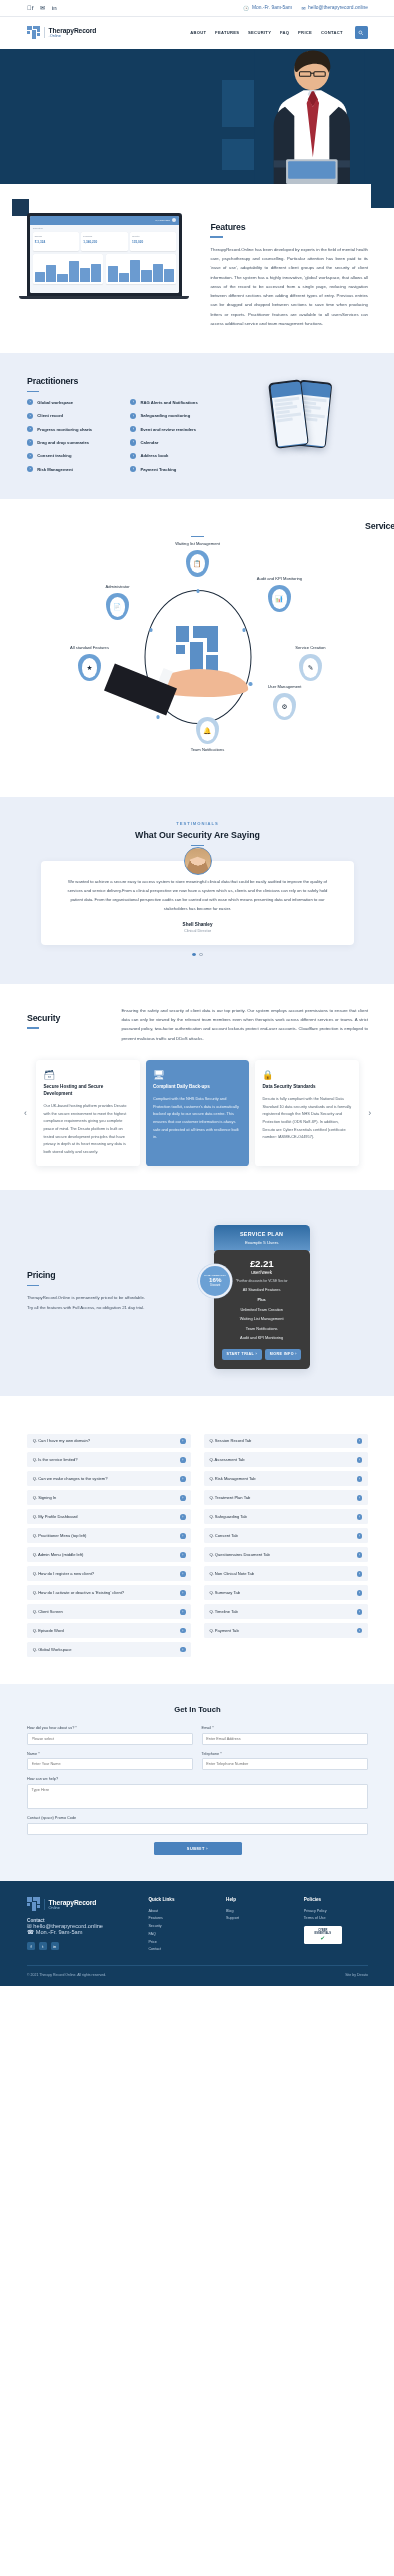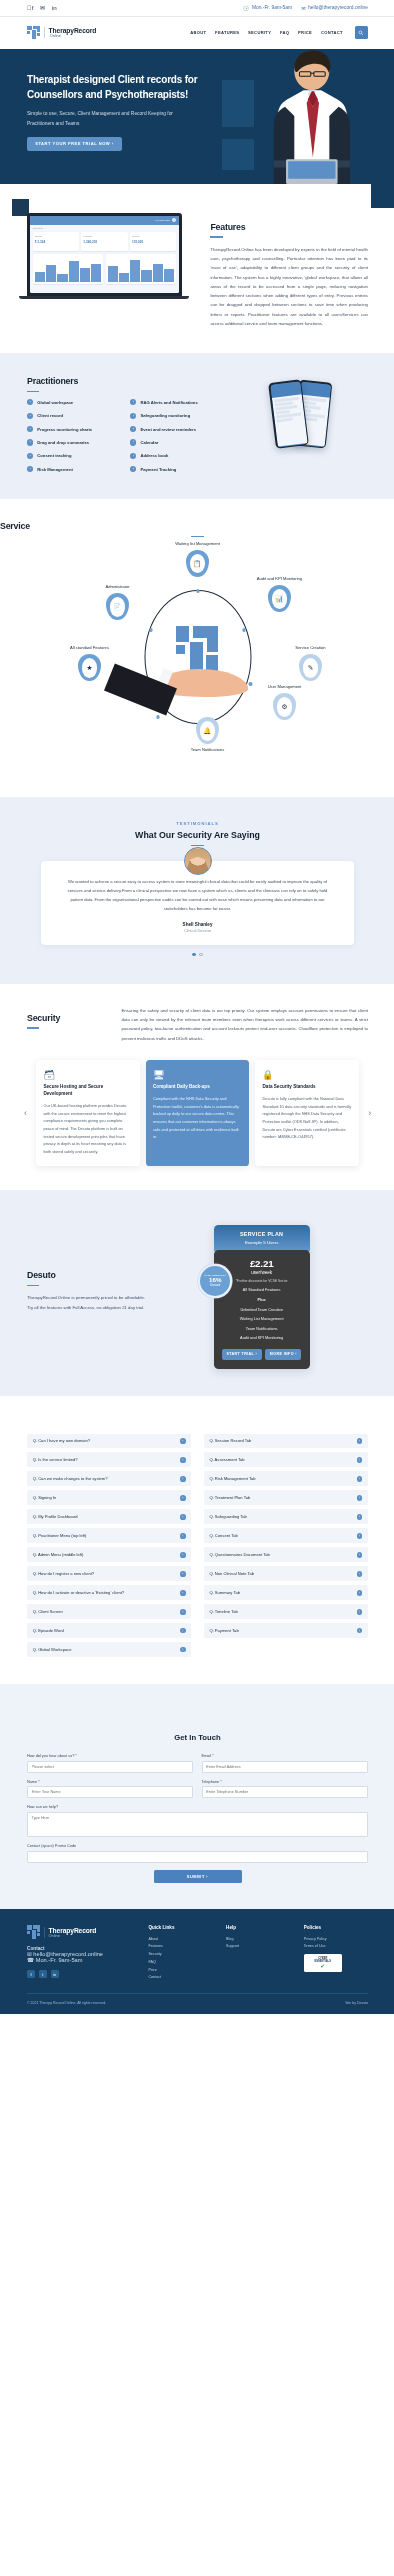--- a/index.html
+++ b/index.html
@@ -93,21 +93,21 @@
   .phone { width: 33px; height: 66px; border-radius: 4.6px; background: #1d2531; padding: 1.5px; box-shadow: 0 2.6px 7.2px rgba(20,40,70,.25); }
   .phone .pscr { background: #4a82bd; height: 100%; border-radius: 3.6px; overflow: hidden; }
   .phone .pscr .hd { height: 13.4px; background: #4a82bd; }
   .phone .pscr .bd { background: #f2f6fb; height: calc(100% - 13.4px); padding: 2.1px; }
   .phone .pscr .bd .ln { height: 2.6px; background: #dde6f0; border-radius: 0.5px; margin-bottom: 1.5px; }
   .phone.tilt { transform: rotate(-7deg); margin-right: -6.2px; z-index: 1; }
   .phone.tilt2 { transform: rotate(6deg); margin-left: -3.1px; }
 
   
   .service { background: #fff; padding: 21.6px 0 15.5px; position: relative; }
-  .center { text-align: left; }
+  .center { text-align: right; }
   .center .rule { margin: 4.6px auto 0; }
   .svc-diagram { position: relative; height: 237px; margin-top: 7.2px; }
   .node { position: absolute; text-align: center; width: 57px; }
   .node .lab { font-size: 4.1px; line-height: 1.45; color: #1b2a3b; }
   .pin {
     width: 23px; height: 27px; margin: 3.1px auto 0; position: relative;
     background: #6ba0d4; border-radius: 50% 50% 50% 50%/ 42% 42% 58% 58%;
     display: flex; align-items: center; justify-content: center;
   }
   .pin.lite { background: #b9d2e9; }
@@ -192,21 +192,21 @@
     align-items: center; justify-content: space-between; cursor: pointer;
   }
   .faq-item .q { font-size: 4.1px; color: #24313f; }
   .faq-item .c { width: 5.7px; height: 5.7px; border-radius: 50%; background: #5b8fc6; color: #fff; font-size: 3.3px; display: flex; align-items: center; justify-content: center; }
 
   
   .contact { background: #eef3fa; padding: 20.6px 27px 26px; position: relative; overflow: hidden; }
   .dotpat { position: absolute; left: 0; top: 0; width: 67px; height: 72px;
     background-image: radial-gradient(#9db9d8 0.5px, transparent 0.5px);
     background-size: 3.6px 3.6px; opacity: .55; }
-  .contact h2 { font-size: 7.7px; font-weight: bold; text-align: center; color: #14202e; position: relative; margin-top: 28px; }
+  .contact h2 { font-size: 7.7px; font-weight: bold; text-align: center; color: #14202e; position: relative; }
   .form { margin-top: 12.4px; position: relative; }
   .frow { display: flex; gap: 8.2px; margin-bottom: 6.7px; }
   .fg { flex: 1; }
   .fg label { display: block; font-size: 3.8px; color: #3c4a59; margin-bottom: 2.6px; }
   .fg input, .fg textarea, .fg select {
     width: 100%; border: 0.5px solid #d4dde8; background: #fff; border-radius: 1px;
     padding: 3.1px 3.6px; font-size: 3.8px; color: #7d8a99; font-family: "Liberation Sans", sans-serif;
   }
   .fg textarea { height: 25px; resize: none; }
   .submit { background: #4a82bd; color: #fff; border: none; border-radius: 1.5px;
@@ -299,25 +299,20 @@
       <path d="M96 80h34l32 18c12 7 18 18 18 31v133H46V129c0-13 6-24 18-31z" fill="#ffffff"></path>
       <path d="M108 80h12l-6 22-10-14z" fill="#d8dee6"></path>
       <path d="M112 82l-8 16 10 14 10-14-8-16z" fill="#8c1f2b"></path>
       <path d="M106 96l8 16 8-16 4 9-12 105-12-105z" fill="#a32a37"></path>
       <path d="M60 112c-16 8-22 22-22 38v112h40V130z" fill="#1e2a38"></path>
       <path d="M164 112c16 8 22 22 22 38v112h-40V130z" fill="#1e2a38"></path>
       <rect x="38" y="216" width="148" height="14" fill="#2c3e52"></rect>
       <rect x="62" y="214" width="100" height="48" rx="3" fill="#b8c2cc"></rect>
       <rect x="66" y="218" width="92" height="34" rx="2" fill="#5b8fc6"></rect>
     </svg>
-    <div class="hero-inner">
-      <h1>Therapist designed Client records for Counsellors and Psychotherapists!</h1>
-      <p>Simple to use, Secure, Client Management and Record Keeping for Practitioners and Teams</p>
-      <button class="btn-primary">START YOUR FREE TRIAL NOW ›</button>
-    </div>
   </div>
 
   <div class="features">
     <div class="sq-accent"></div>
     <div class="feat-left">
       <div class="sq-accent2" style="left:-15.5px;top:-5.2px;width:17.5px;height:17.5px;background:#1b3a57"></div>
       <div class="laptop">
         <div class="screen">
           <div class="inner">
             <div class="bar">
@@ -574,21 +569,21 @@
         <div class="ic">🔒</div>
         <h4>Data Security Standards</h4>
         <p>Desuto is fully compliant with the National Data Standard 10 data security standards and is formally registered through the NHS Data Security and Protection toolkit (ODS No8 4P). In addition, Desuto are Cyber Essentials certified (certificate number: IASME-CE-O44957).</p>
       </div>
       <span class="arrow rgt">›</span>
     </div>
   </div>
 
   <div class="pricing">
     <div class="l">
-      <div class="sec-title">Desuto</div>
+      <div class="sec-title">Pricing</div>
       <div class="rule"></div>
       <p class="body-txt">TherapyRecord.Online is permanently priced to be affordable. Try all the features with Full Access, no obligation 21 day trial.</p>
     </div>
     <div class="price-wrap">
       <div class="plan">
         <div class="badge">
           <div class="b1">PAID ANNUALLY</div>
           <div class="b2">16%</div>
           <div class="b3">Discount</div>
         </div>

